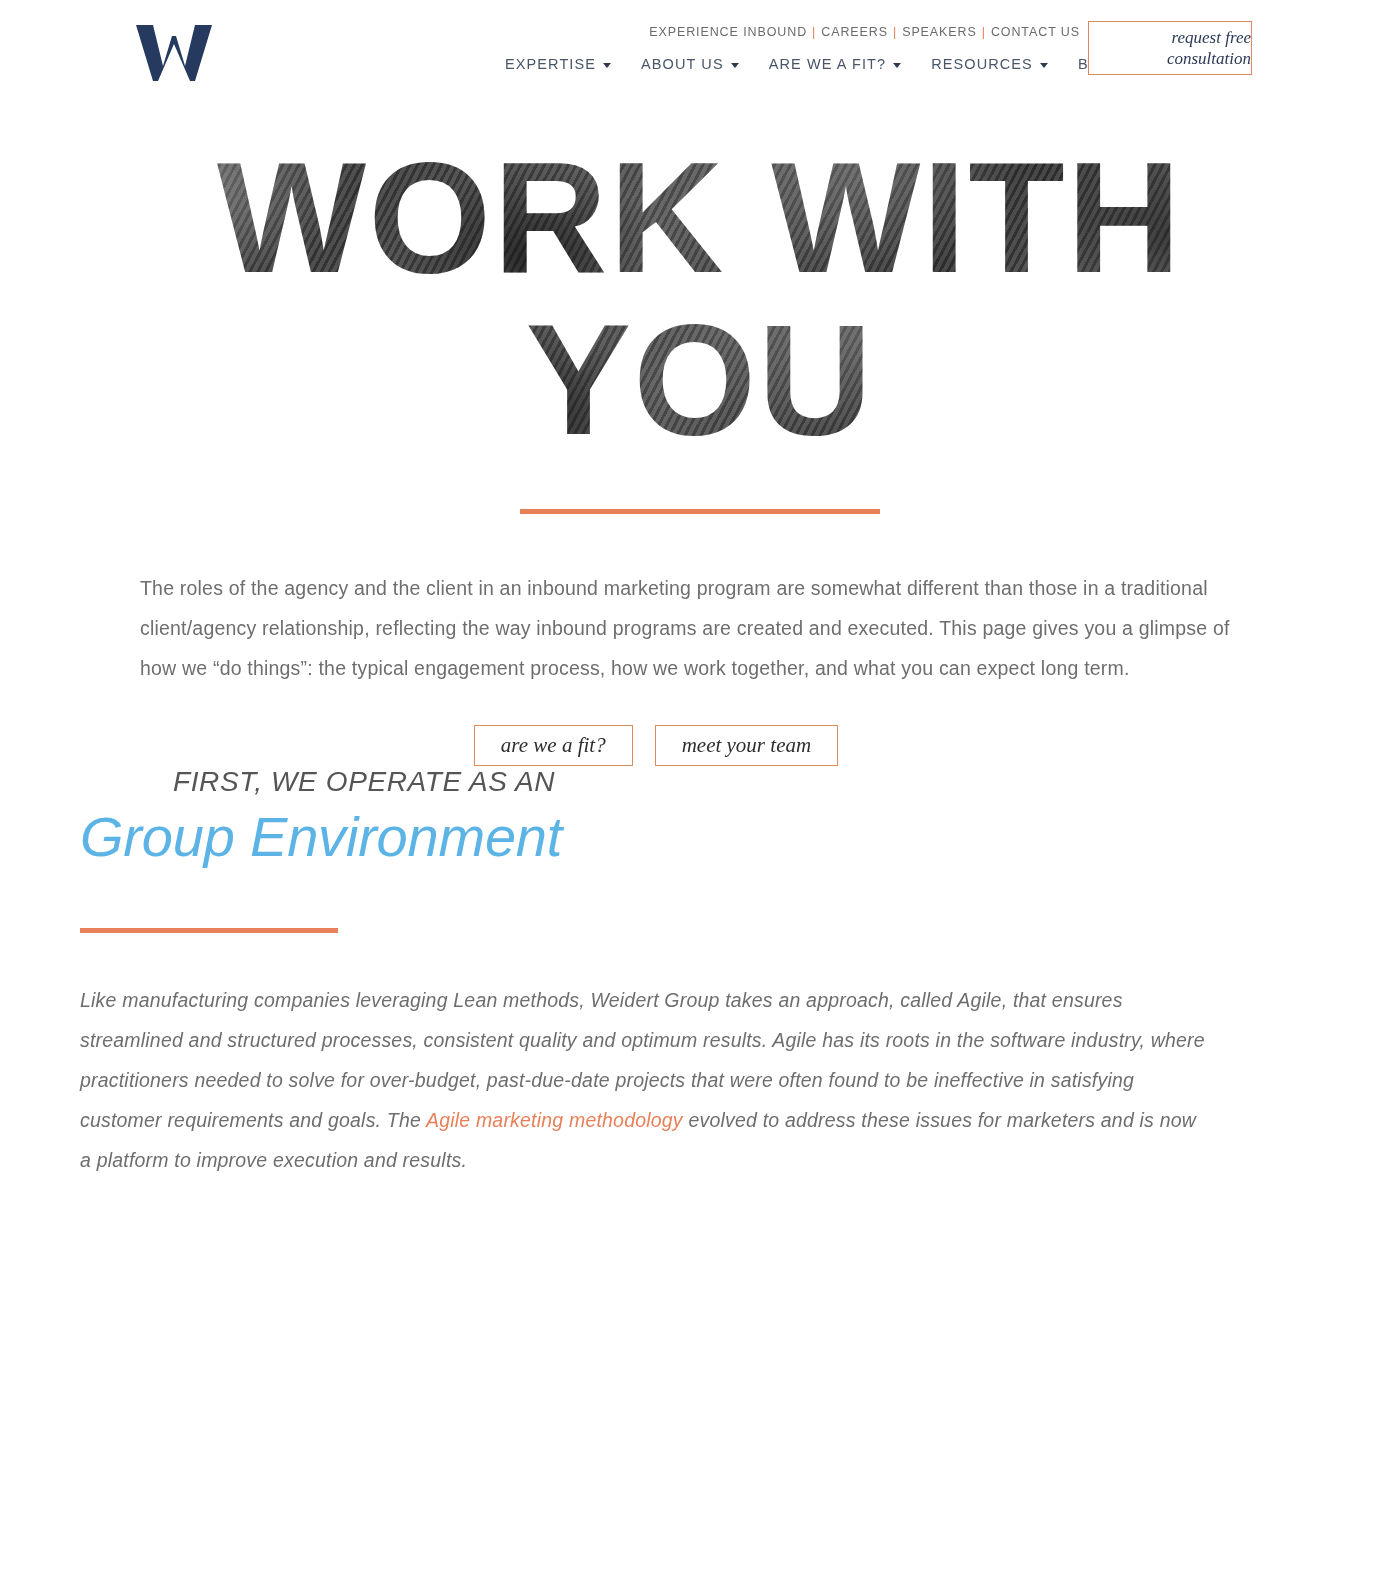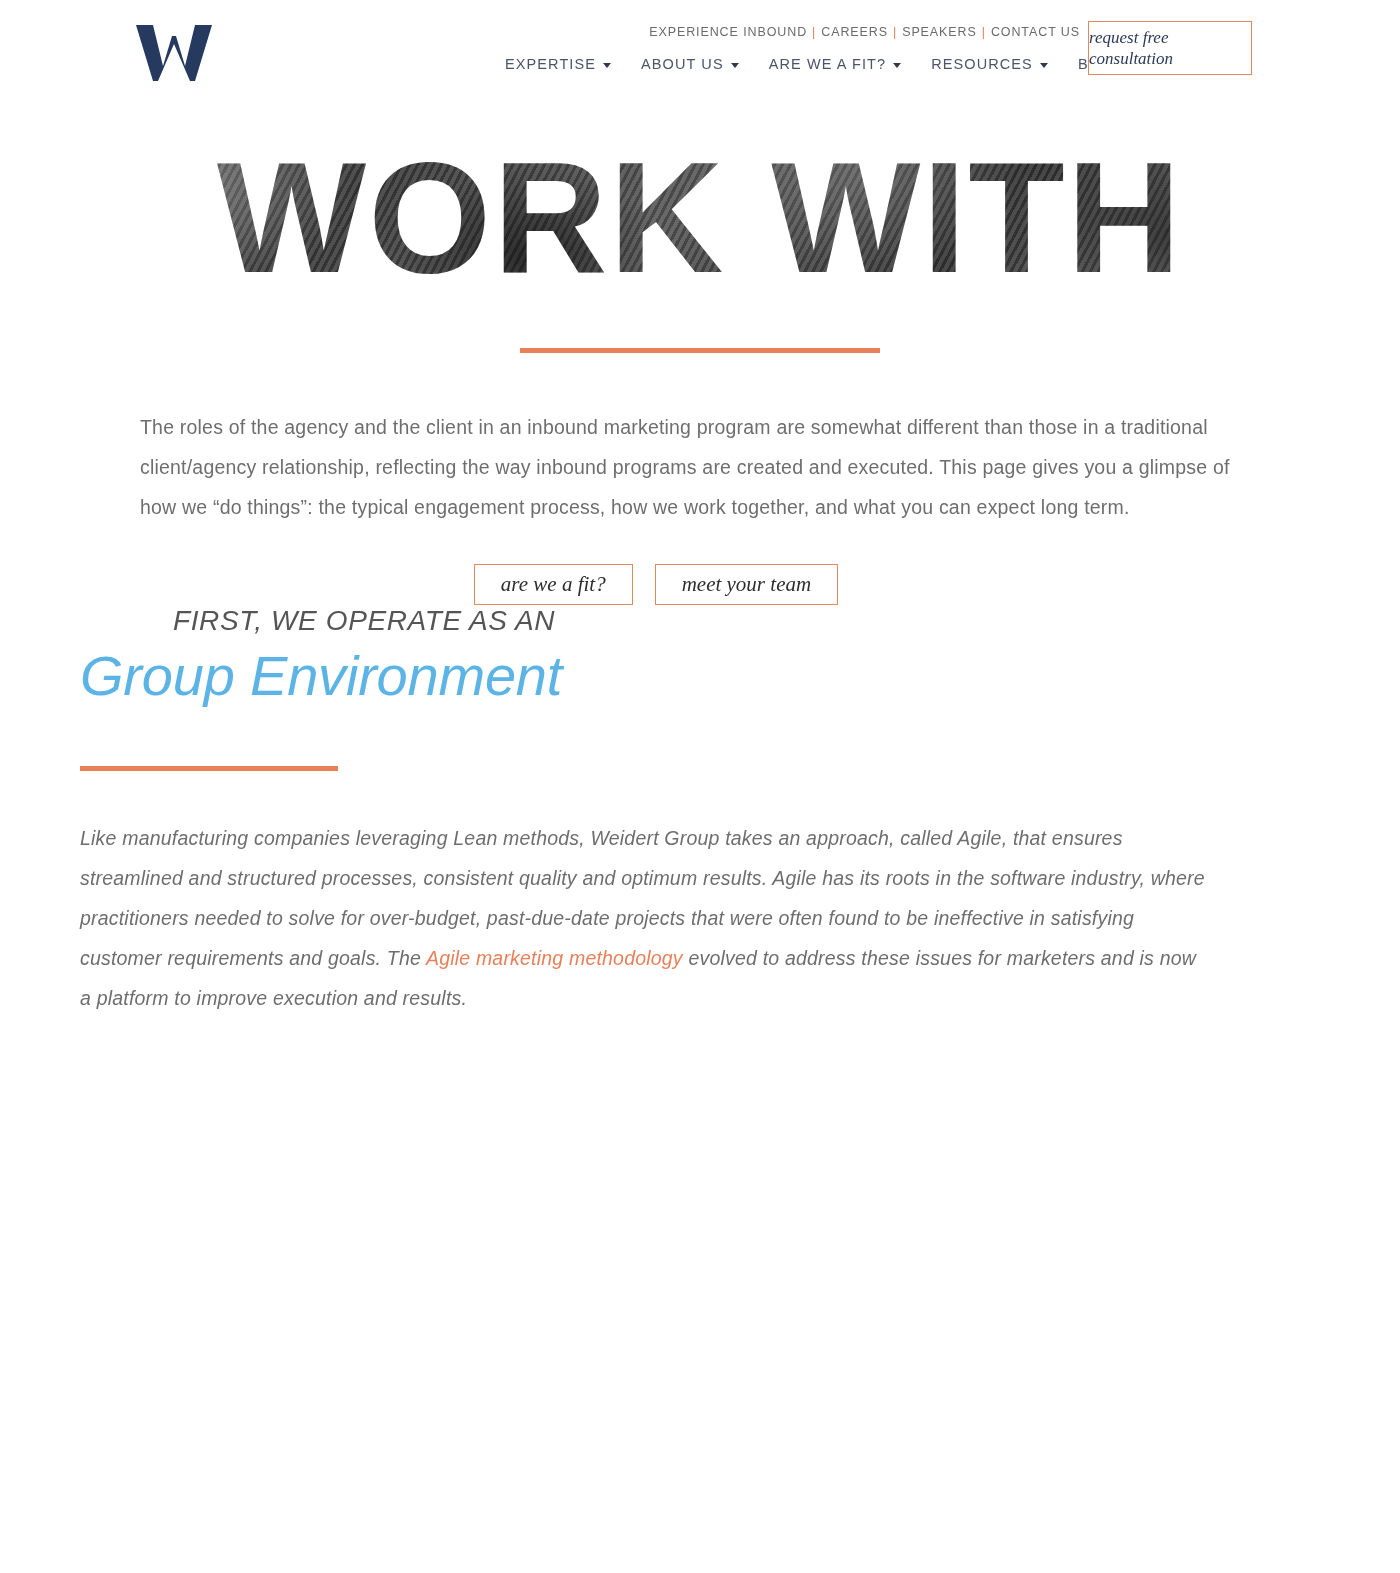--- a/index.html
+++ b/index.html
@@ -81,21 +81,21 @@
   .cta-consult {
     position: absolute;
     right: 148px;
     top: 21px;
     width: 164px;
     height: 54px;
     border: 1.5px solid #e08a5f;
     background: #ffffff;
     display: flex;
     flex-direction: column;
-    align-items: flex-start;
+    align-items: flex-end;
     justify-content: center;
     font-family: "Liberation Serif", serif;
     font-style: italic;
     font-size: 17px;
     color: #2b3a57;
     line-height: 1.25;
     cursor: pointer;
     text-align: center;
   }
 
@@ -252,20 +252,21 @@
   </nav>
 
   <div class="cta-consult">
     <span>request free</span>
     <span>consultation</span>
   </div>
 </div>
 
 <section class="hero">
   <h1 class="hero-line l2">WORK WITH</h1>
+  <h1 class="hero-line l3">YOU</h1>
 
   <div class="hero-divider"></div>
 
   <p class="intro">The roles of the agency and the client in an inbound marketing program are somewhat different than those in a traditional client/agency relationship, reflecting the way inbound programs are created and executed. This page gives you a glimpse of how we “do things”: the typical engagement process, how we work together, and what you can expect long term.</p>
 
   <div class="btn-row">
     <button class="ghost-btn">are we a fit?</button>
     <button class="ghost-btn">meet your team</button>
   </div>
 </section>

